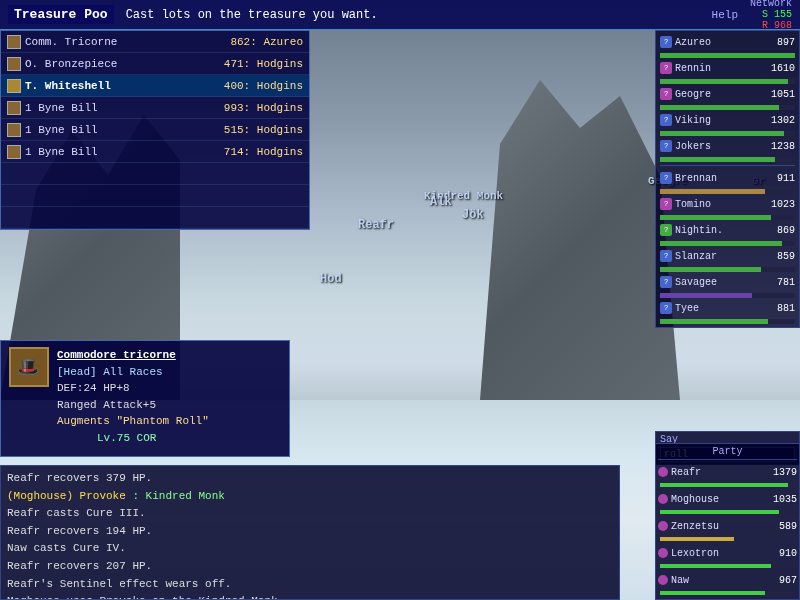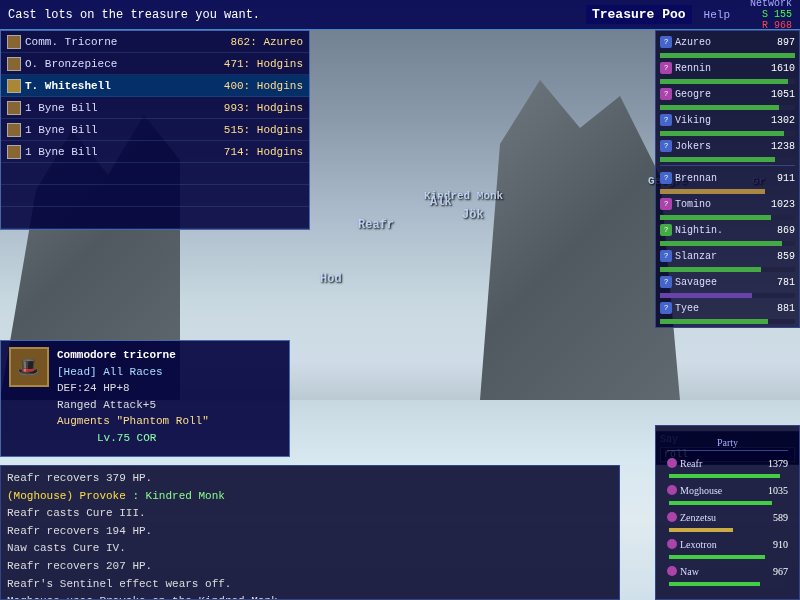--- a/index.html
+++ b/index.html
@@ -79,21 +79,21 @@
       padding: 2px 6px;
     }
     #top-bar-message {
       color: #ffffff;
       font-size: 12px;
       flex: 1;
     }
     #help-label {
       color: #aaaaff;
       font-size: 11px;
-      margin-right: 20px;
+      margin-right: 12px;
     }
     #network-box {
       display: flex;
       flex-direction: column;
       align-items: flex-end;
       font-size: 10px;
     }
     .network-label { color: #aaaaff; }
     .network-s { color: #44ff44; }
     .network-r { color: #ff4444; }
@@ -172,21 +172,21 @@
       display: flex;
       align-items: center;
       justify-content: center;
       color: #cc9944;
       font-size: 18px;
     }
     #item-tooltip-text {
       font-size: 11px;
       line-height: 1.5;
     }
-    .item-tooltip-name { color: #ffffff; font-weight: bold; }
+    .item-tooltip-name { color: #ffffff; font-weight: bold; text-decoration: underline; }
     .item-tooltip-type { color: #aaddff; }
     .item-tooltip-stat { color: #dddddd; }
     .item-tooltip-aug { color: #ffdd88; }
     .item-tooltip-lv { color: #88ffaa; margin-left: 40px; }
 
     
     #chat-panel {
       position: absolute;
       bottom: 0;
       left: 0;
@@ -291,22 +291,21 @@
 
     
     #party-panel {
       position: absolute;
       bottom: 0;
       right: 0;
       width: 145px;
       background: rgba(0,0,40,0.85);
       border: 1px solid #334488;
       z-index: 20;
-      padding: 11px;
-      font-family: Liberation Serif, serif;
+      padding: 2px;
     }
     #party-label {
       font-size: 10px;
       color: #aaaaff;
       text-align: center;
       margin-bottom: 2px;
       border-bottom: 1px solid #334488;
       padding-bottom: 2px;
     }
     .party-row {
@@ -363,22 +362,22 @@
 
 <div class="npc-tag" style="top:190px;left:380px;margin-left:44px;">Kindred Monk</div>
 <div class="npc-tag" style="top:195px;left:430px;font-size:12px;">Alk</div>
 <div class="npc-tag" style="top:218px;left:358px;font-size:12px;">Reafr</div>
 <div class="npc-tag" style="top:208px;left:462px;font-size:12px;">Jök</div>
 <div class="npc-tag" style="top:272px;left:320px;font-size:12px;">Hod</div>
 <div class="npc-tag" style="top:175px;left:648px;font-size:11px;">Geogre</div>
 <div class="npc-tag" style="top:175px;left:752px;font-size:11px;">Gr</div>
 
 <div id="top-bar">
+  <span id="treasure-poo-label">Treasure Poo</span>
   <span id="top-bar-message">Cast lots on the treasure you want.</span>
-  <span id="treasure-poo-label">Treasure Poo</span>
   <span id="help-label">Help</span>
   <div id="network-box">
     <span class="network-label">Network</span>
     <span class="network-s">S 155</span>
     <span class="network-r">R 968</span>
   </div>
 </div>
 
 <div id="loot-panel">
 

